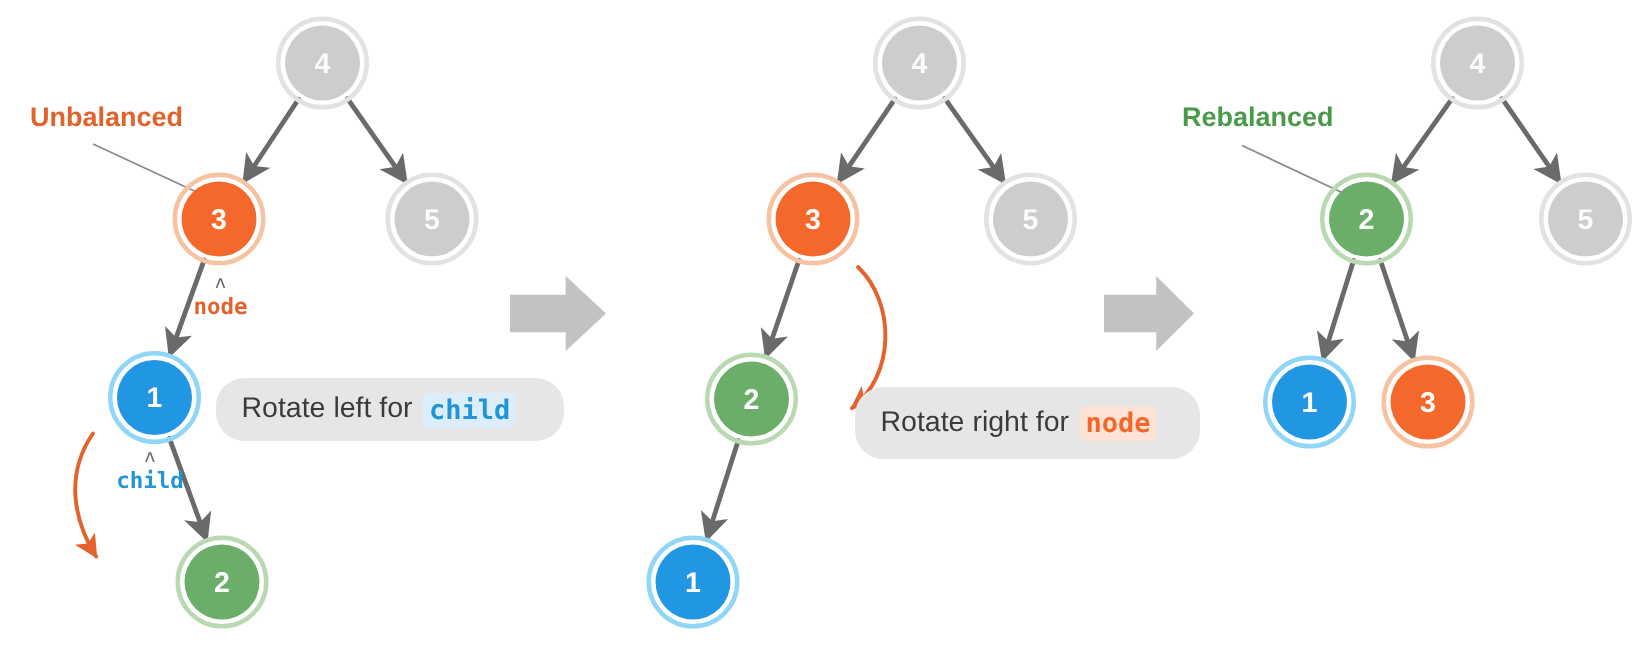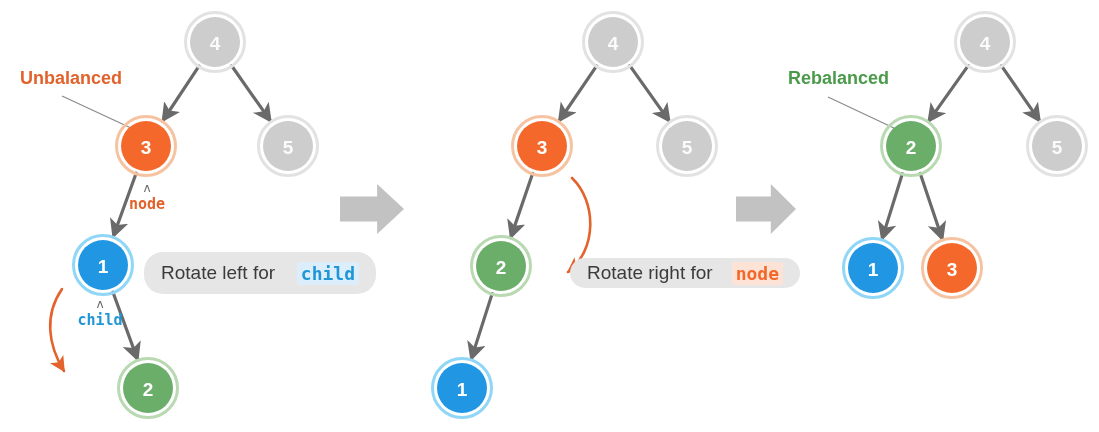--- a/index.html
+++ b/index.html
@@ -48,21 +48,21 @@
     font-weight: bold;
     font-size: 18px;
   }
   
   .callout {
     position: absolute;
     background: #e6e6e6;
     border-radius: 19px;
     display: flex;
     align-items: center;
-    justify-content: space-between;
+    justify-content: flex-start;
     padding: 0 17px;
     white-space: nowrap;
     font-family: "Liberation Sans", sans-serif;
     font-size: 19px;
     color: #3b3b3b;
   }
   .callout .plain { margin-right: 7px; }
   .code-chip {
     font-family: "DejaVu Sans Mono", monospace;
     font-weight: bold;
@@ -199,18 +199,18 @@
         <text x="20" y="84" fill="#e2622b" class="annot-label">Unbalanced</text>
         <text x="788" y="84" fill="#4a9a4a" class="annot-label">Rebalanced</text>
       </g>
   </svg>
 
   <div id="callouts-host">
       <div class="callout" style="left: 144px; top: 252px; width: 232px; height: 42px;">
         <span class="plain">Rotate left for</span>
         <span class="code-chip blue">child</span>
       </div>
-      <div class="callout" style="left: 570px; top: 258px; width: 230px; height: 30px;">
+      <div class="callout" style="left: 570px; top: 258px; width: 230px; height: 48px;">
         <span class="plain">Rotate right for</span>
         <span class="code-chip orange">node</span>
       </div>
     </div>
 </div>
 
 </body></html>

